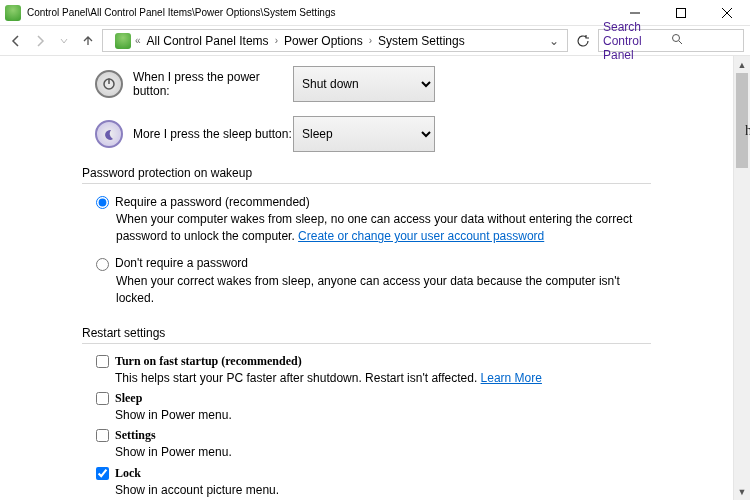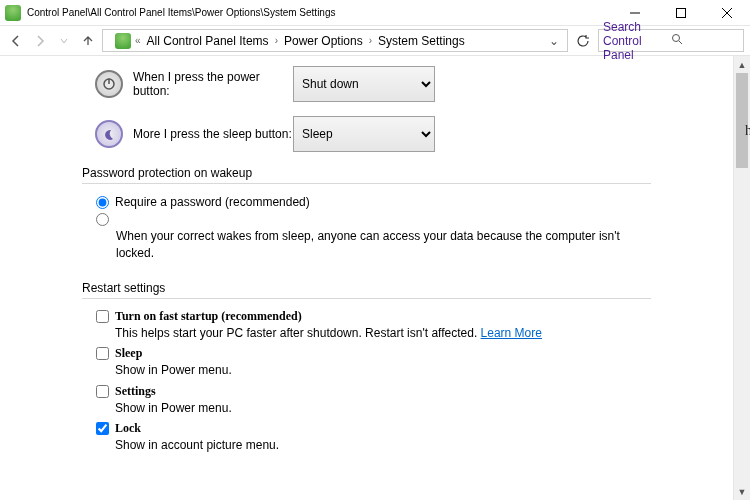--- a/index.html
+++ b/index.html
@@ -151,23 +151,27 @@
     <select><option>Sleep</option></select>
   </div>
 
   <div class="section">
     <h3>Password protection on wakeup</h3>
 
     <div class="radio-row">
       <input type="radio" checked="" style="">
       <label>Require a password (recommended)</label>
     </div>
+    <div class="radio-desc">
+      <span>When your computer wakes from sleep, no one can access your data without entering the correct password to unlock the computer. </span><a class="link">Create or change your user account password</a>
+    </div>
 
     <div class="radio-row">
       <input type="radio" style="">
+      <label>Don't require a password</label>
     </div>
     <div class="radio-desc">When your correct wakes from sleep, anyone can access your data because the computer isn't locked.</div>
   </div>
 
   <div class="section" style="margin-top:18px">
     <h3>Restart settings</h3>
 
     <div class="check-row">
       <input type="checkbox" style="">
       <label>Turn on fast startup (recommended)</label>

